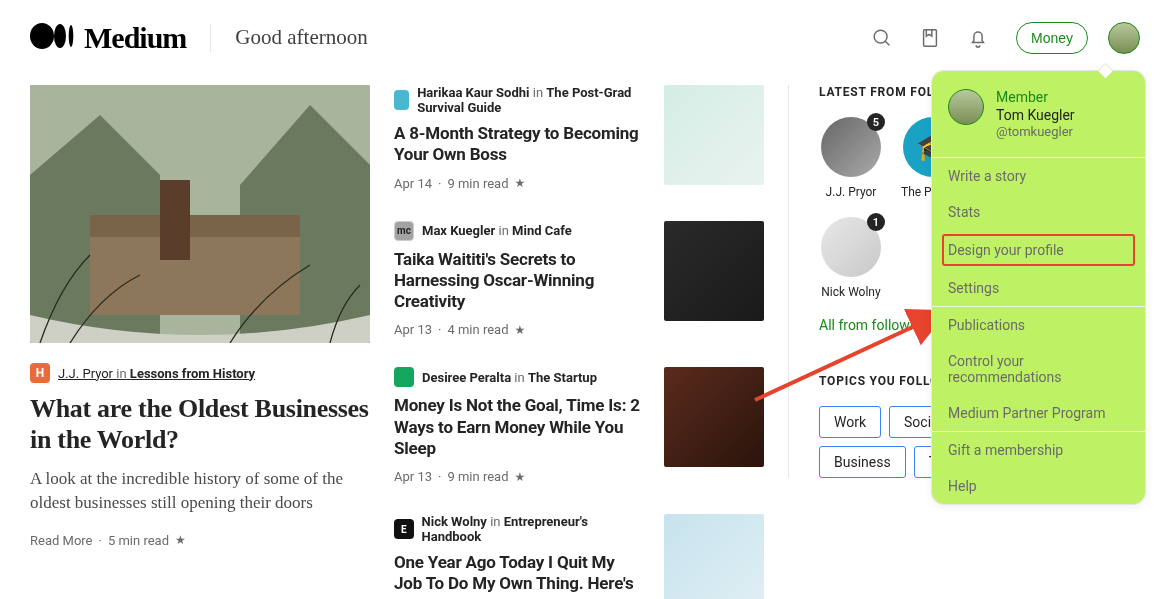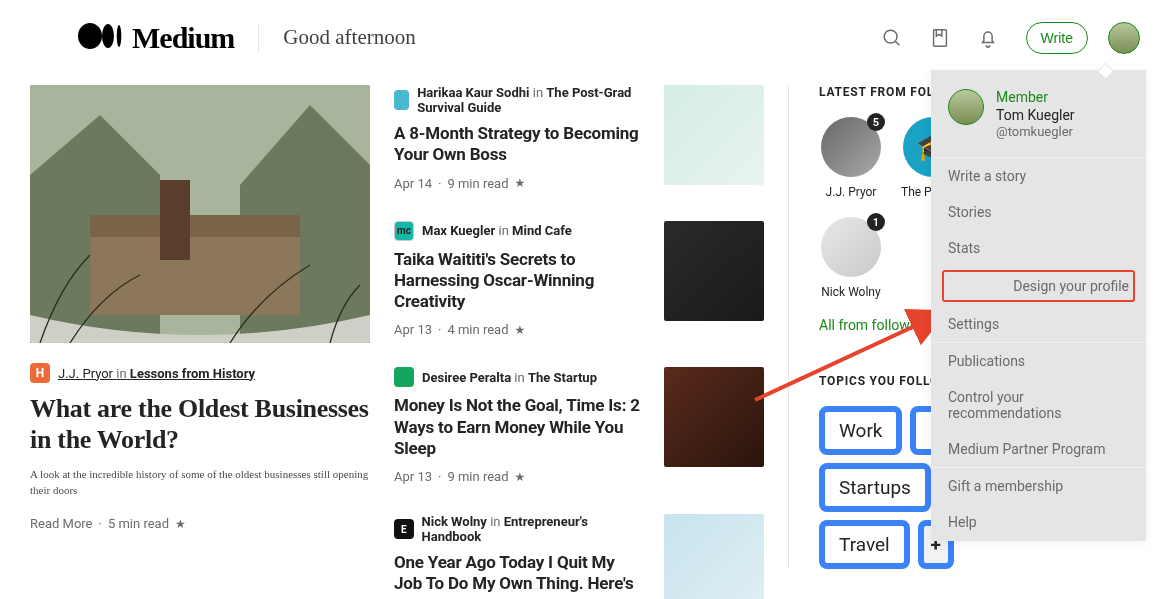--- a/index.html
+++ b/index.html
@@ -11,21 +11,20 @@
     height: 599px;
     overflow: hidden;
     position: relative;
   }
   
   .topbar {
     height: 75px;
     display: flex;
     align-items: center;
     padding: 0 30px;
-    margin-left: 48px;
   }
   .brand {
     display: flex;
     align-items: center;
     gap: 8px;
     font-weight: 700;
     color: #000;
   }
   .brand-word { font-family: Georgia, "Times New Roman", serif; font-size: 30px; letter-spacing: -1px; }
   .brand-divider { height: 28px; width: 1px; background: #e6e6e6; margin: 0 24px; }
@@ -50,21 +49,21 @@
     padding: 10px 30px 0 30px;
     gap: 24px;
   }
   .col-feature { width: 340px; }
   .feature-img { width: 340px; height: 258px; background: linear-gradient(120deg,#7a8a6c,#b0b9a3); border-radius: 2px; position: relative; overflow:hidden;}
   .feature-meta { display: flex; align-items: center; gap: 8px; margin-top: 20px; }
   .pub-badge { width: 20px; height: 20px; border-radius: 4px; display: flex; align-items: center; justify-content: center; font-size: 12px; font-weight: 700; color: #fff; }
   .meta-text { font-size: 13px; color: #242424; text-decoration: underline; }
   .meta-text .in { color: #6b6b6b; }
   .feature-title { font-family: Georgia, serif; font-size: 26px; font-weight: 700; line-height: 1.2; margin-top: 10px; letter-spacing: -.3px; }
-  .feature-sub { font-family: Georgia, serif; font-size: 11px; color: #4a4a4a; margin-top: 12px; line-height: 1.4; }
+  .feature-sub { font-family: Georgia, serif; font-size: 17px; color: #4a4a4a; margin-top: 12px; line-height: 1.4; }
   .feature-footer { margin-top: 18px; font-size: 13px; color: #6b6b6b; display: flex; align-items: center; gap: 6px; }
   .dot { color: #6b6b6b; }
   .star { color: #6b6b6b; font-size: 12px; }
   
   .col-list { width: 370px; }
   .story { display: flex; gap: 18px; margin-bottom: 30px; }
   .story-body { flex: 1; }
   .story-thumb { width: 100px; height: 100px; background: #ddd; border-radius: 2px; position:relative; overflow:hidden;}
   .story-meta { display: flex; align-items: center; gap: 8px; font-size: 13px; }
   .pub-chip { width: 20px; height: 20px; border-radius: 4px; display:flex;align-items:center;justify-content:center;font-size:10px;font-weight:700;color:#fff; }
@@ -79,42 +78,42 @@
   .follow-circle { width: 60px; height: 60px; border-radius: 50%; background: #ccc; margin: 0 auto; position: relative; }
   .follow-badge {
     position: absolute; top: -4px; right: -4px; width: 18px; height: 18px;
     border-radius: 50%; background: #242424; color: #fff; font-size: 11px;
     display: flex; align-items: center; justify-content: center; font-weight: 600;
   }
   .follow-name { font-size: 12px; margin-top: 8px; color: #242424; white-space: nowrap; overflow: hidden; text-overflow: ellipsis; }
   .all-link { color: #1a8917; font-size: 14px; margin-top: 18px; display: inline-block; cursor: pointer; }
   .topics-sec { margin-top: 40px; }
   .chip-row { display: flex; flex-wrap: wrap; gap: 8px; }
-  .chip { border: 6px solid #3b82f6; border-radius: 8px; padding: 7px 14px; font-size: 19px; color: #242424; cursor: pointer; background: #fff; }
+  .chip { border: 1px solid #3b82f6; border-radius: 3px; padding: 7px 14px; font-size: 14px; color: #242424; cursor: pointer; background: #fff; }
   .chip.add { background: #f2f2f2; font-weight: 700; width:36px; text-align:center; padding:7px 0;}
   
   .dropdown {
     position: absolute; right: 24px; top: 70px;
-    width: 215px; background: #e5e5e5; border: 1px solid #e6e6e6;
-    border-radius: 0; box-shadow: 0 2px 10px rgba(0,0,0,.06);
+    width: 215px; background: #bef264; border: 1px solid #e6e6e6;
+    border-radius: 13px; box-shadow: 0 2px 10px rgba(0,0,0,.06);
     z-index: 50;
   }
   .dropdown::before {
     content: ""; position: absolute; top: -6px; right: 34px;
     width: 10px; height: 10px; background: #fff; transform: rotate(45deg);
     border-left: 1px solid #e6e6e6; border-top: 1px solid #e6e6e6;
   }
   .dd-header { display: flex; padding: 18px 16px 18px 16px; gap: 12px; }
   .dd-av { width: 36px; height: 36px; border-radius: 50%; border: 1.5px solid #1a8917; background: linear-gradient(#b7c99c,#7a8e55); }
   .dd-member { color: #1a8917; font-size: 14px; }
   .dd-name { font-size: 14px; color: #242424; margin-top: 2px; }
   .dd-handle { font-size: 13px; color: #6b6b6b; margin-top: 1px; }
   .dd-sep { height: 1px; background: #f0f0f0; }
   .dd-item { padding: 10px 16px; font-size: 14px; color: #6b6b6b; cursor: pointer; }
-  .dd-item.highlighted { border: 2px solid #e7432d; border-radius: 3px; margin: 4px 10px; padding: 6px 4px; color: #6b6b6b; text-align: right; }
+  .dd-item.highlighted { border: 2px solid #e7432d; border-radius: 3px; margin: 4px 10px; padding: 6px 4px; color: #6b6b6b; }
   
   .arrow-svg {
     position: absolute; top: 300px; left: 750px; width: 230px; height: 110px; pointer-events: none;
   }
   
   .thumb-teal { background: linear-gradient(135deg,#d4ede4,#e9f3ef); }
   .thumb-dark { background: linear-gradient(135deg,#2a2a2a,#1a1a1a); }
   .thumb-orange { background: linear-gradient(135deg,#5a2b1c,#2a140c); }
   .thumb-blue { background: linear-gradient(135deg,#c7e3ed,#e0eff4); }
   .circ-car { background: linear-gradient(135deg,#666,#aaa); }
@@ -150,21 +149,21 @@
         <rect x="5" y="3" width="14" height="18" rx="1"></rect>
         <path d="M8 3v7l3-2 3 2V3"></path>
       </svg>
   </div>
   <div class="icon-btn">
     <svg width="22" height="22" viewBox="0 0 24 24" fill="none" stroke="currentColor" stroke-width="1.6">
         <path d="M6 17h12l-1.5-2V10a4.5 4.5 0 0 0-9 0v5L6 17z"></path>
         <path d="M10 20a2 2 0 0 0 4 0"></path>
       </svg>
   </div>
-  <button class="write-btn">Write</button>
+  <button class="write-btn">Money</button>
   <div class="avatar-top"></div>
 </div>
 
 <div class="content">
 
   <div class="col-feature">
     <div class="feature-img">
       <svg width="340" height="258" viewBox="0 0 340 258" style="position:absolute;inset:0;">
         <rect width="340" height="258" fill="#a8b59c"></rect>
         <polygon points="0,90 70,30 130,90 130,258 0,258" fill="#6b7a5e"></polygon>
@@ -211,21 +210,21 @@
         <span class="dot">·</span>
         <span>9 min read</span>
         <span class="star">★</span>
       </div>
     </div>
     <div class="story-thumb thumb-teal"></div>
   </div>
       <div class="story">
     <div class="story-body">
       <div class="story-meta">
-        <div class="pub-chip" style="background:#14b8a6;color:#232323;border:1px solid #ccc;">mc</div>
+        <div class="pub-chip" style="background:#a3a3a3;color:#232323;border:1px solid #ccc;">mc</div>
         <div>
           <strong>Max Kuegler</strong> <span style="color:#6b6b6b">in</span> <strong>Mind Cafe</strong>
         </div>
       </div>
       <div class="story-title">Taika Waititi's Secrets to Harnessing Oscar-Winning Creativity</div>
       <div class="story-footer">
         <span>Apr 13</span>
         <span class="dot">·</span>
         <span>4 min read</span>
         <span class="star">★</span>
@@ -322,21 +321,20 @@
     <div class="dd-av"></div>
     <div>
       <div class="dd-member">Member</div>
       <div class="dd-name">Tom Kuegler</div>
       <div class="dd-handle">@tomkuegler</div>
     </div>
   </div>
   <div class="dd-sep"></div>
   <div id="dd-g1">
       <div class="dd-item">Write a story</div>
-      <div class="dd-item">Stories</div>
       <div class="dd-item">Stats</div>
       <div class="dd-item highlighted">Design your profile</div>
       <div class="dd-item">Settings</div>
     </div>
   <div class="dd-sep"></div>
   <div id="dd-g2">
       <div class="dd-item">Publications</div>
       <div class="dd-item">Control your recommendations</div>
       <div class="dd-item">Medium Partner Program</div>
     </div>

